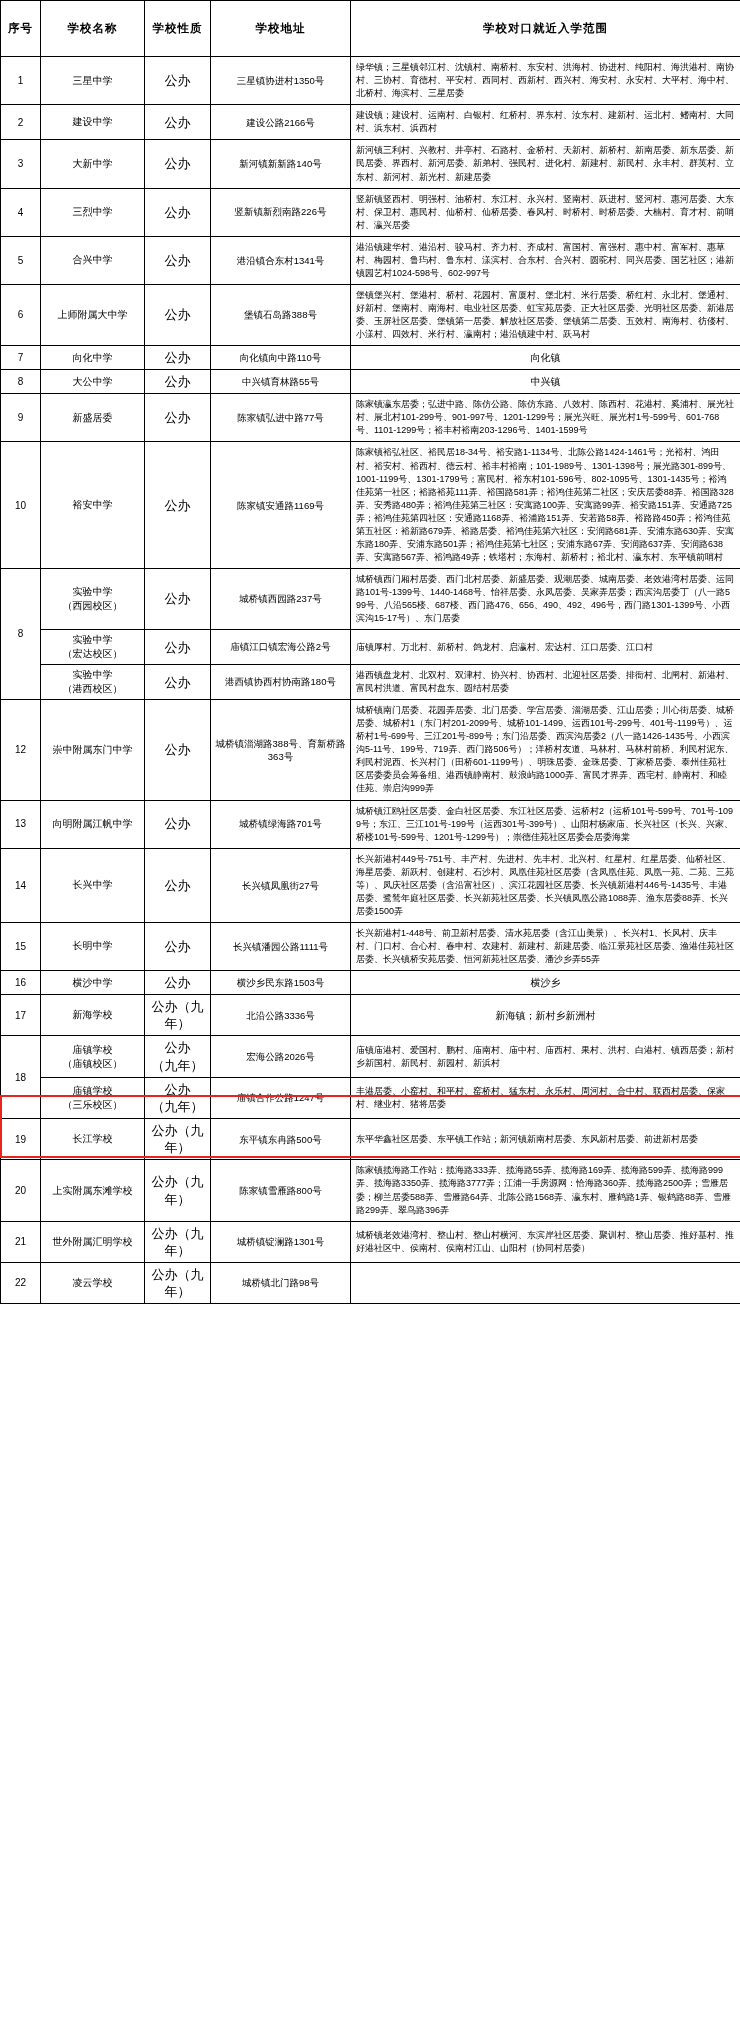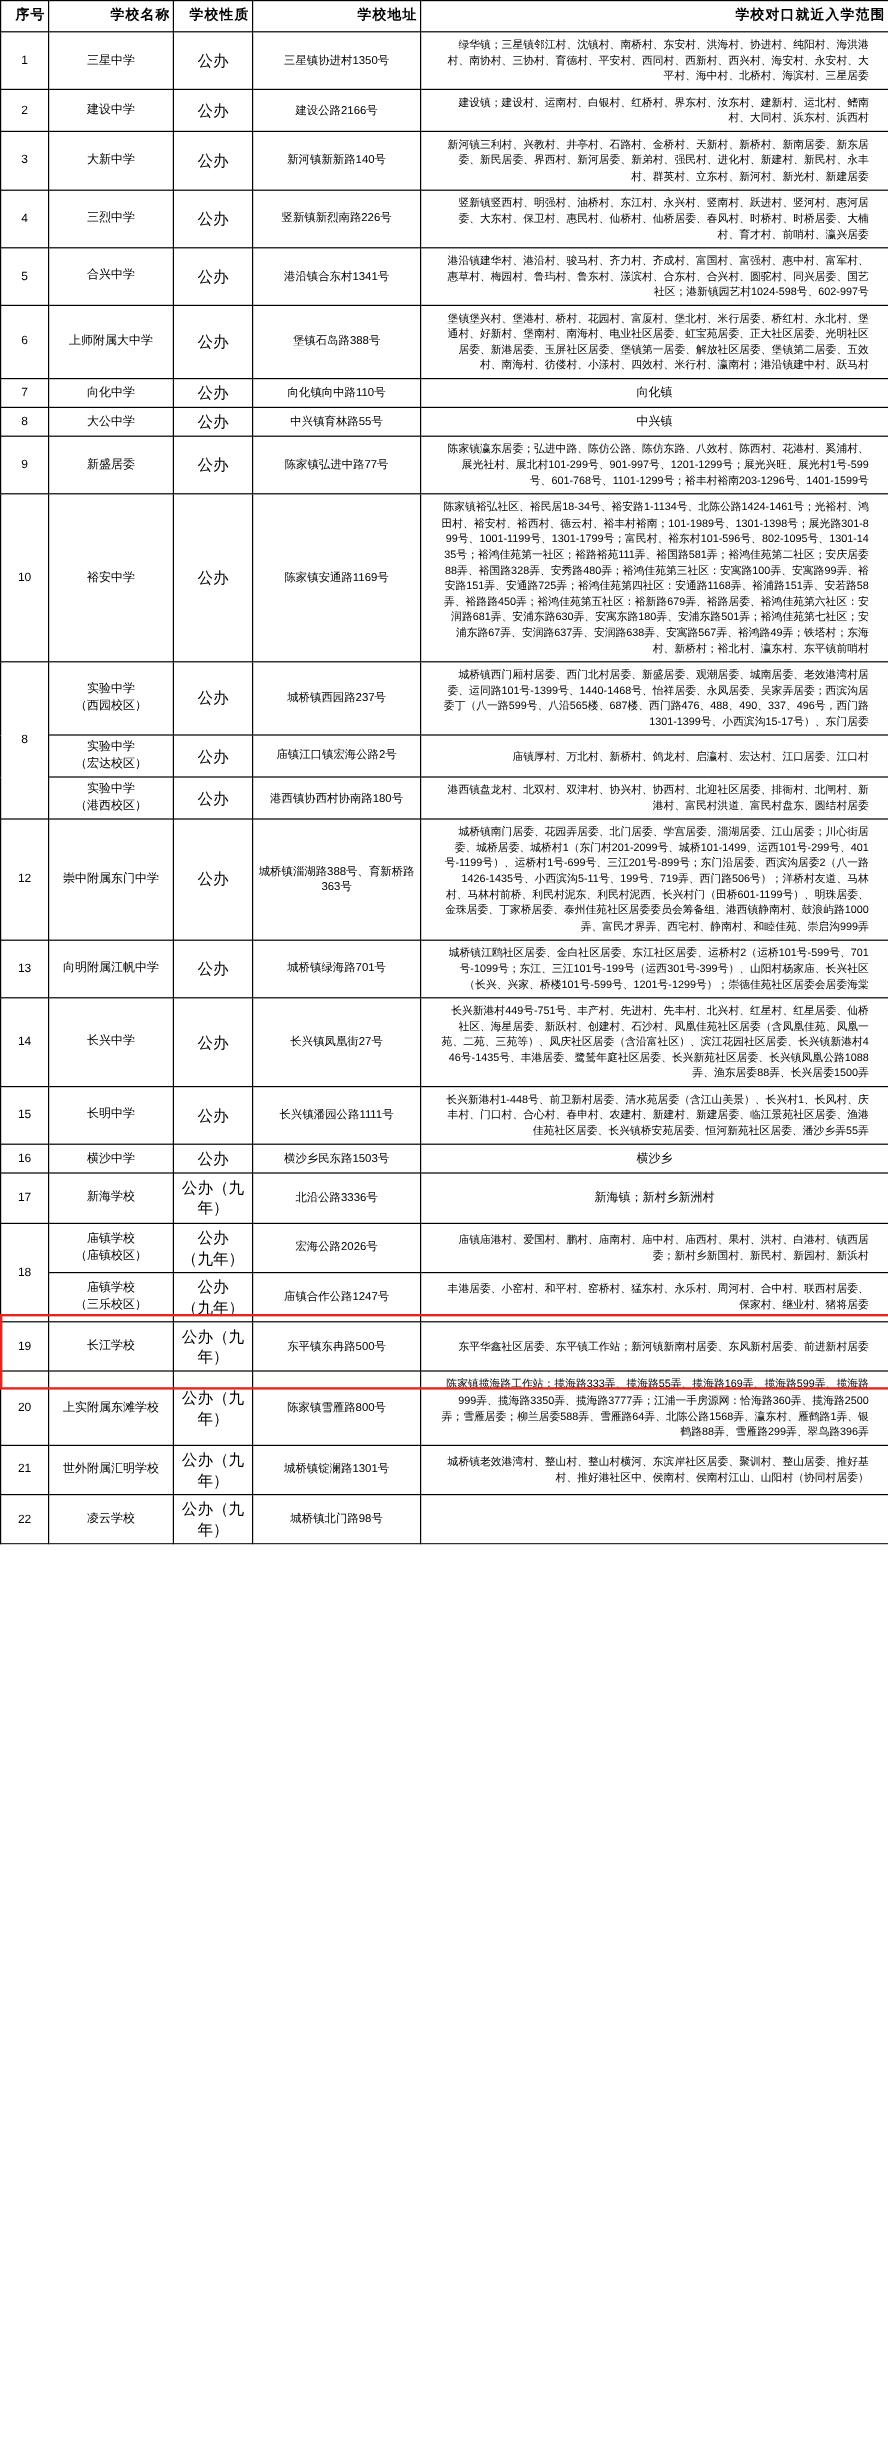--- a/index.html
+++ b/index.html
@@ -24,27 +24,26 @@
     line-height:1.32;
     padding:3px 3px;
     vertical-align:middle;
     text-align:center;
     color:#000;
     word-break:break-all;
   }
   thead th{
     font-size:11.5px;
     font-weight:700;
-    padding:5px 2px;
+    padding:20px 2px;
     letter-spacing:1px;
-    text-align:right;
   }
   td.scope{
-    text-align:right;
-    padding:4px 16px;
+    text-align:left;
+    padding:4px 5px;
     line-height:1.45;
   }
   td.idx{font-size:10px}
   td.name{font-size:10px;line-height:1.4}
   td.type{font-size:13px}
   td.addr{font-size:9.5px;line-height:1.4}
   td.center-span{font-size:10px}
   .highlight-row td{position:relative}
   .hl-box{
     position:absolute;
@@ -182,21 +181,21 @@
         <td class="addr">陈家镇安通路1169号</td>
         <td class="scope">陈家镇裕弘社区、裕民居18-34号、裕安路1-1134号、北陈公路1424-1461号；光裕村、鸿田村、裕安村、裕西村、德云村、裕丰村裕南；101-1989号、1301-1398号；展光路301-899号、1001-1199号、1301-1799号；富民村、裕东村101-596号、802-1095号、1301-1435号；裕鸿佳苑第一社区；裕路裕苑111弄、裕国路581弄；裕鸿佳苑第二社区；安庆居委88弄、裕国路328弄、安秀路480弄；裕鸿佳苑第三社区：安寓路100弄、安寓路99弄、裕安路151弄、安通路725弄；裕鸿佳苑第四社区：安通路1168弄、裕浦路151弄、安若路58弄、裕路路450弄；裕鸿佳苑第五社区：裕新路679弄、裕路居委、裕鸿佳苑第六社区：安润路681弄、安浦东路630弄、安寓东路180弄、安浦东路501弄；裕鸿佳苑第七社区；安浦东路67弄、安润路637弄、安润路638弄、安寓路567弄、裕鸿路49弄；铁塔村；东海村、新桥村；裕北村、瀛东村、东平镇前哨村</td>
       </tr>
 
       <tr>
         <td class="idx" rowspan="3">8</td>
         <td class="name" style="white-space:pre-line">实验中学
 （西园校区）</td>
         <td class="type">公办</td>
         <td class="addr">城桥镇西园路237号</td>
-        <td class="scope">城桥镇西门厢村居委、西门北村居委、新盛居委、观潮居委、城南居委、老效港湾村居委、运同路101号-1399号、1440-1468号、怡祥居委、永凤居委、吴家弄居委；西滨沟居委丁（八一路599号、八沿565楼、687楼、西门路476、488、490、337、496号，西门路1301-1399号、小西滨沟15-17号）、东门居委</td>
+        <td class="scope">城桥镇西门厢村居委、西门北村居委、新盛居委、观潮居委、城南居委、老效港湾村居委、运同路101号-1399号、1440-1468号、怡祥居委、永凤居委、吴家弄居委；西滨沟居委丁（八一路599号、八沿565楼、687楼、西门路476、656、490、492、496号，西门路1301-1399号、小西滨沟15-17号）、东门居委</td>
       </tr>
 
       <tr>
         <td class="name" style="white-space:pre-line">实验中学
 （宏达校区）</td>
         <td class="type">公办</td>
         <td class="addr">庙镇江口镇宏海公路2号</td>
         <td class="scope">庙镇厚村、万北村、新桥村、鸽龙村、启瀛村、宏达村、江口居委、江口村</td>
       </tr>
 

